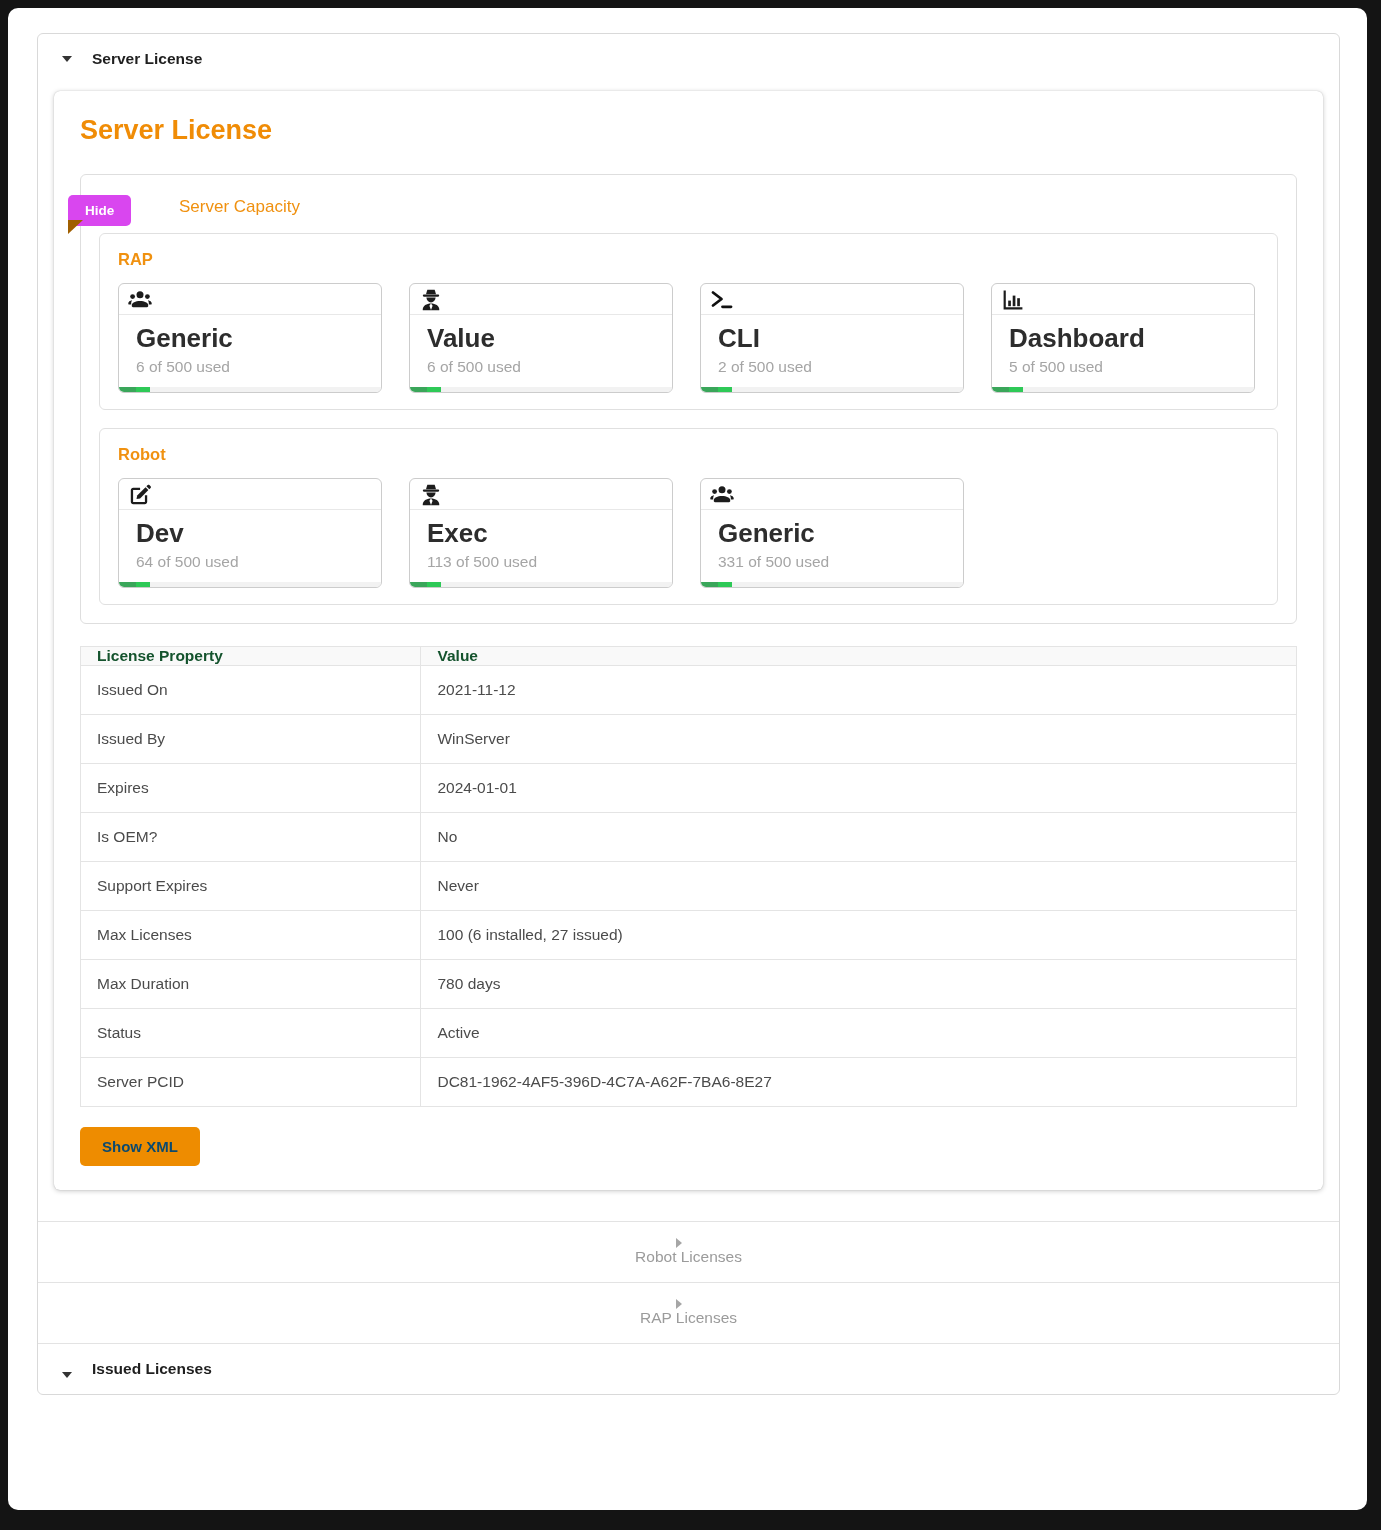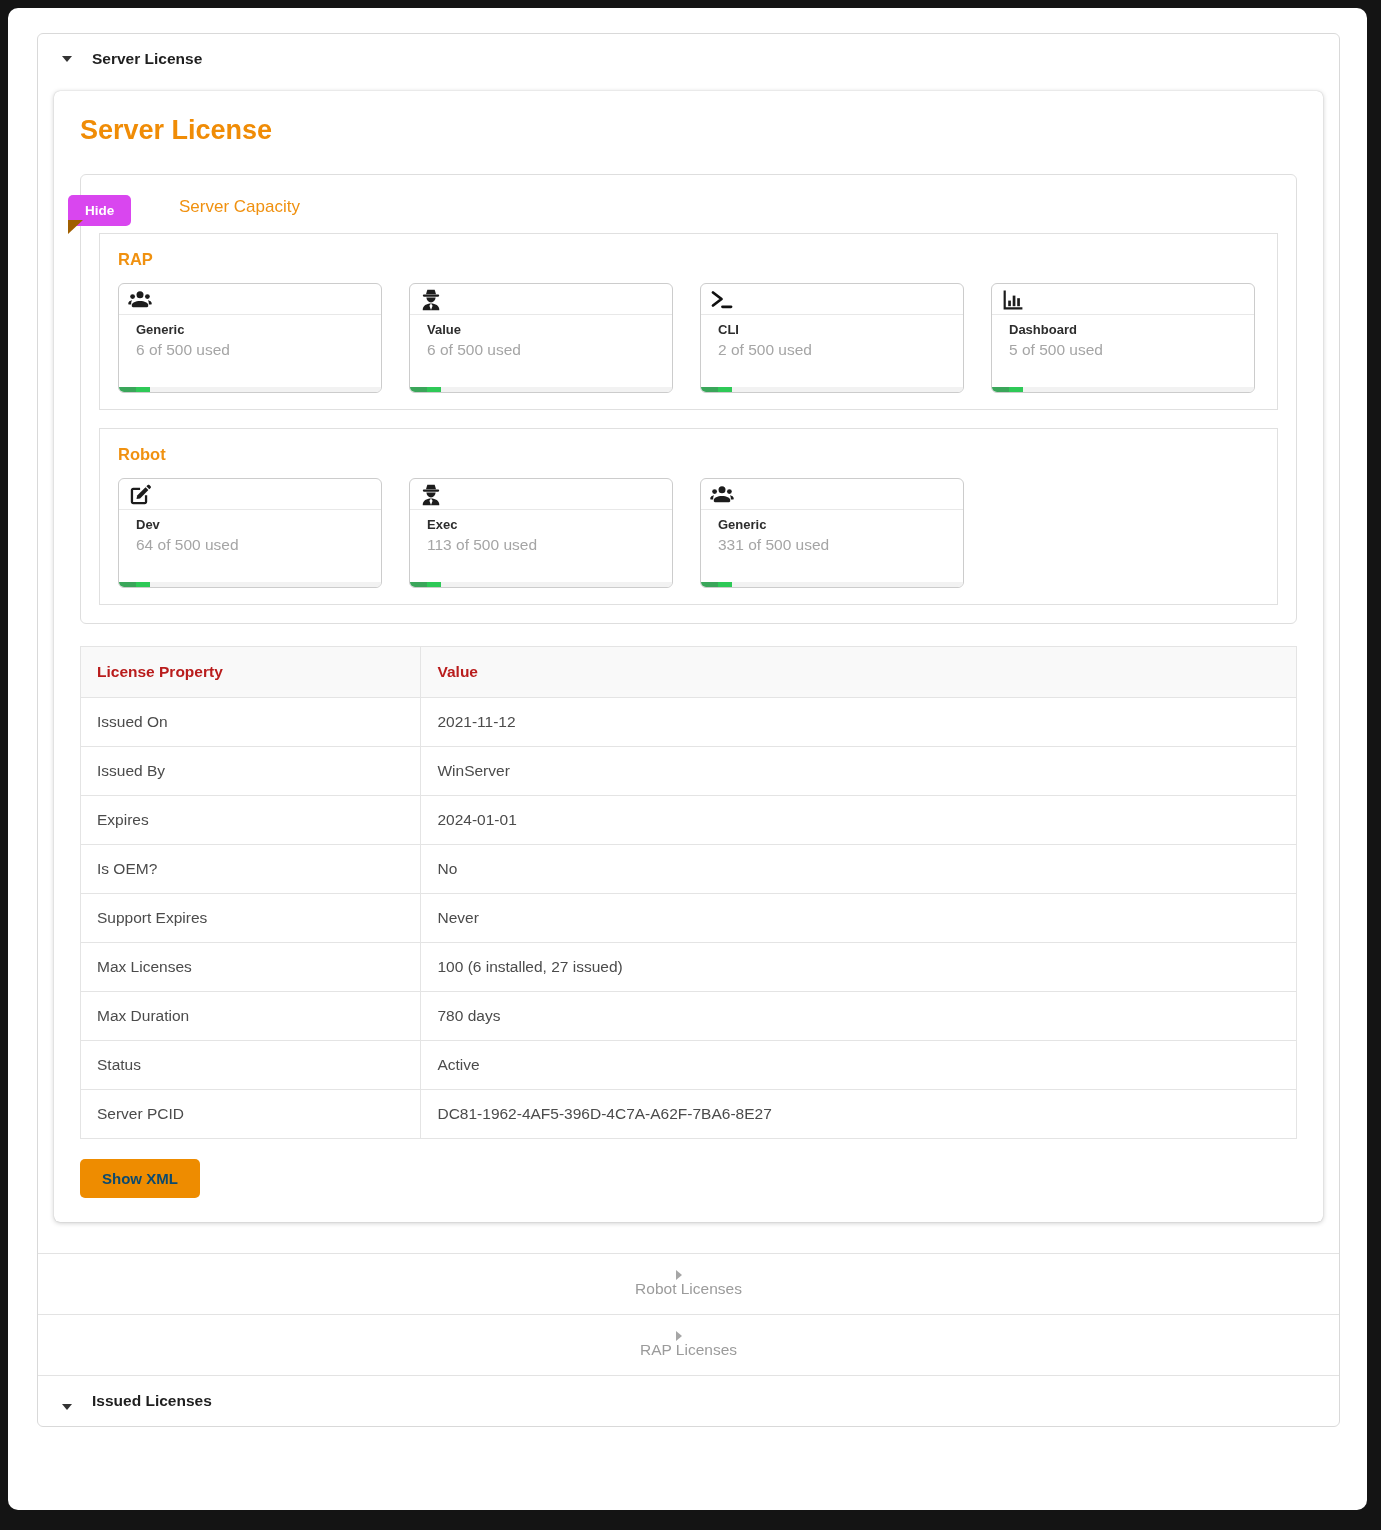--- a/index.html
+++ b/index.html
@@ -86,21 +86,21 @@
   .cap-title {
     position: absolute;
     top: 22px; left: 98px;
     color: #f09110;
     font-size: 17px;
     font-weight: 400;
   }
 
   .group-panel {
     border: 1px solid #e0e0e0;
-    border-radius: 0;
+    border-radius: 6px;
     padding: 16px 18px 16px 18px;
   }
   .group-panel + .group-panel { margin-top: 18px; }
   .group-title {
     color: #f09110;
     font-size: 16.5px;
     font-weight: 700;
     margin-bottom: 14px;
   }
   .cards-row { display: flex; gap: 27px; }
@@ -112,21 +112,21 @@
     background: #fff;
     overflow: hidden;
   }
   .cap-card .icon-strip {
     padding: 4px 9px 3px 9px;
     border-bottom: 1px solid #e8e8e8;
     height: 31px;
     display: flex; align-items: center;
   }
   .cap-card .card-body { padding: 6px 17px 0 17px; }
-  .card-title { font-size: 13px; font-weight: 700; color: #2d2d2d; line-height: 1.35; }
+  .card-title { font-size: 26px; font-weight: 700; color: #2d2d2d; line-height: 1.35; }
   .card-usage { font-size: 15.5px; color: #a5a5a5; margin-top: 2px; }
   .progress-track {
     position: absolute; bottom: 0; left: 0; right: 0;
     height: 5px; background: #f2f2f2;
   }
   .progress-fill {
     height: 100%; width: 12%;
     background: linear-gradient(90deg, #3aa65a 0%, #3aa65a 55%, #2ec957 55%, #2ec957 100%);
   }
 
@@ -139,22 +139,22 @@
   .license-table th, .license-table td {
     border: 1px solid #e4e4e4;
     text-align: left;
     padding: 15px 16px;
     font-weight: 400;
     color: #4b4b4b;
   }
   .license-table th {
     background: #f9f9f9;
     font-weight: 700;
-    color: #b91c1c;
-    padding: 16px 16px;
+    color: #14532d;
+    padding: 0 16px;
   }
   .license-table .col-prop { width: 28%; }
 
   .show-xml-btn {
     margin-top: 20px;
     background: #ee8c00;
     color: #0c4a6e;
     border: none;
     border-radius: 5px;
     padding: 11px 22px;

